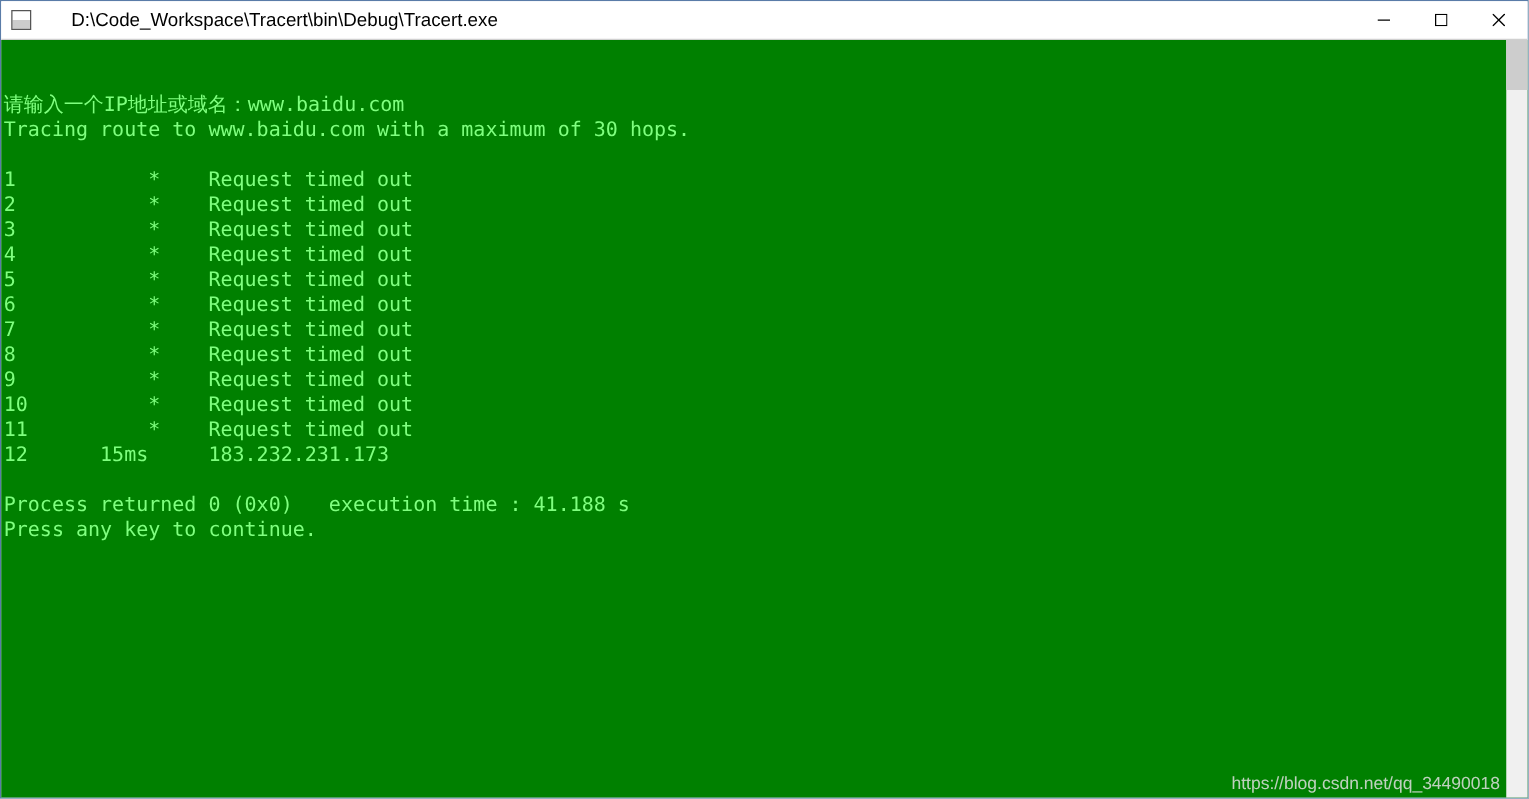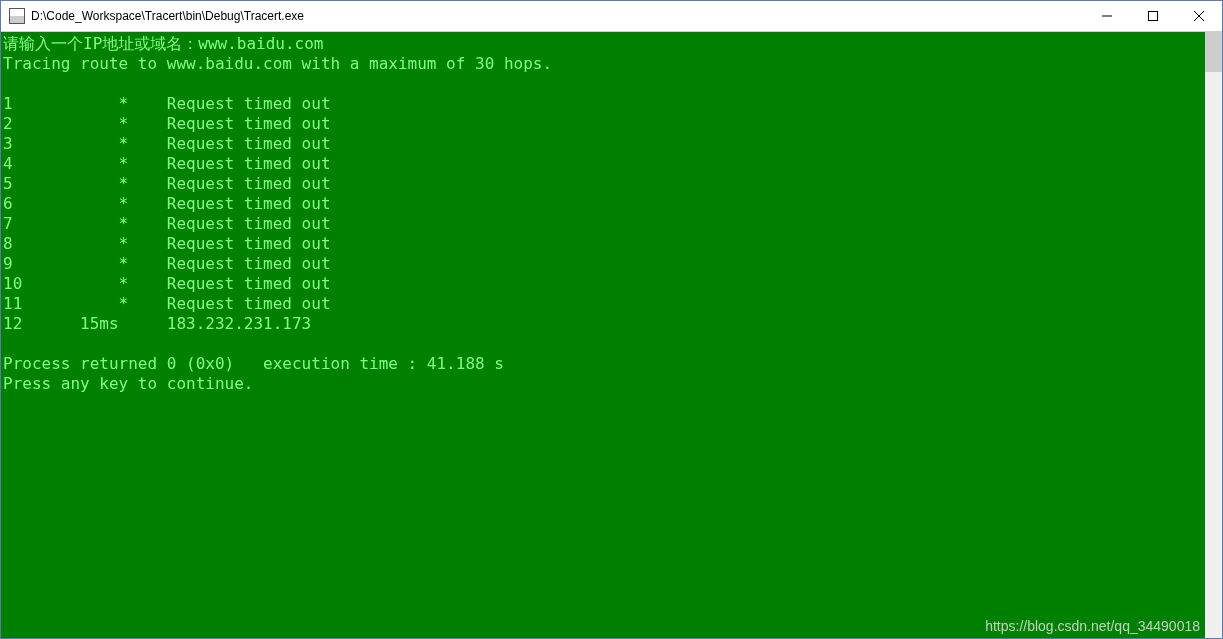--- a/index.html
+++ b/index.html
@@ -26,24 +26,25 @@
     user-select: none;
   }
   .app-icon {
     width: 16px; height: 16px;
     margin-left: 8px; margin-right: 6px;
     border: 1px solid #555;
     background: linear-gradient(#fff 50%, #ccc 50%);
   }
   .title-text {
     flex: 1;
-    font-size: 12px;
+    font-size: 15px;
     color: #000;
     white-space: nowrap;
     overflow: hidden;
+    margin-left: 26px;
   }
   .win-controls {
     display: flex;
     height: 100%;
   }
   .win-btn {
     width: 46px;
     display: flex;
     align-items: center;
     justify-content: center;
@@ -60,20 +61,21 @@
   }
   .console {
     flex: 1;
     padding: 2px 0 0 2px;
     white-space: pre;
     font-family: "NSimSun","SimSun","Consolas",monospace;
     font-size: 16px;
     line-height: 20px;
     color: #7fff7f;
     overflow: hidden;
+    margin-top: 40px;
   }
   .scrollbar {
     width: 17px;
     background: #f0f0f0;
     position: relative;
   }
   .scroll-thumb {
     position: absolute;
     top: 0; left: 0; right: 0;
     height: 40px;

